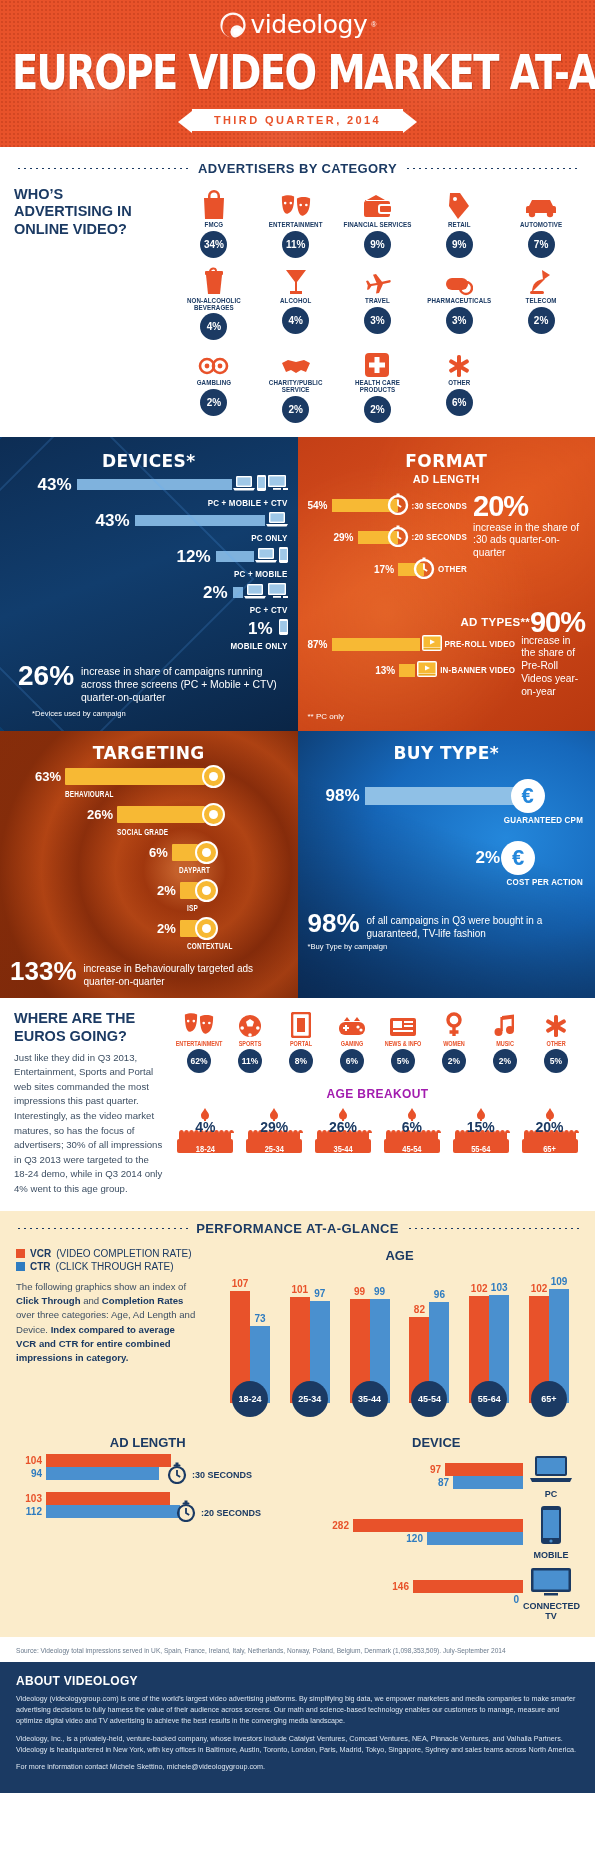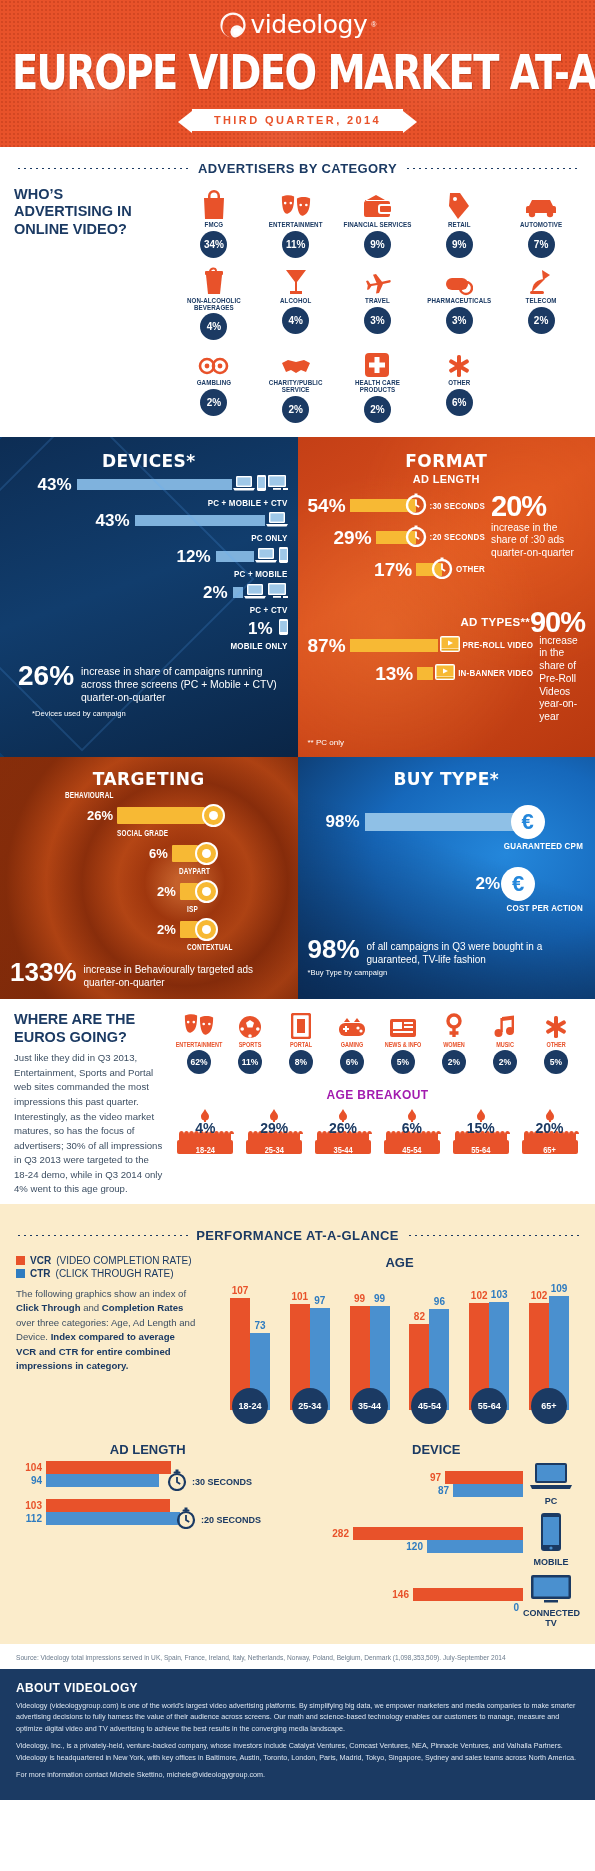--- a/index.html
+++ b/index.html
@@ -144,21 +144,21 @@
     transform: scaleY(1.2); margin-top: 3px;
   }
   .dev-foot { display:flex; align-items:flex-start; gap:7px; margin-top: 12px; padding-left:8px;}
   .dev-foot .big { font-size: 28px; font-weight: bold; line-height:.95; }
   .dev-foot .txt { font-size: 10.4px; line-height:1.28; padding-top:2px;}
   .dev-note { font-size: 7.6px; margin-top: 5px; padding-left: 22px; }
 
   .fmt-area { display:flex; gap:6px; margin-top: 8px; }
   .fmt-bars { flex: 1.25; }
   .fmt-row { display:flex; align-items:center; justify-content:flex-end; margin-bottom: 6px; }
-  .fmt-pct { font-size: 19px; font-weight:bold; margin-right: 4px; }
+  .fmt-pct { font-size: 10px; font-weight:bold; margin-right: 4px; }
   .fmt-bar { height: 13px; background: #f7b934; }
   .fmt-clock { margin-left:-11px; }
   .fmt-lbl { font-size: 8px; font-weight:bold; letter-spacing:.2px; margin-left:3px; transform:scaleY(1.2); white-space:nowrap;}
   .fmt-side { flex: .95; }
   .fmt-side .big { font-size: 29px; font-weight:bold; line-height:.9; letter-spacing:-1px;}
   .fmt-side .txt { font-size: 10.2px; line-height:1.25; margin-top:3px; }
   .fmt-types-head { display:flex; align-items:center; justify-content:flex-end; gap:0; margin-top: 20px;}
   .fmt-types-head .lbl { font-size: 11.5px; font-weight:bold; letter-spacing:.3px;}
   .fmt-types-head .big { font-size: 29px; font-weight:bold; line-height:.9; letter-spacing:-1px;}
   .fmt-note { font-size: 8px; margin-top: 14px; }
@@ -218,21 +218,21 @@
     width: 24px; height:24px; border-radius:50%; background:#1b3a63; color:#fff;
     font-size:8.5px; font-weight:bold; display:inline-flex; align-items:center; justify-content:center;
   }
   .age-head { text-align:center; font-size:12px; font-weight:bold; color:#a21caf; margin: 14px 0 6px; letter-spacing:.4px;}
   .cake-grid { display:grid; grid-template-columns: repeat(6,1fr); column-gap:6px; }
   .cake { text-align:center; position:relative; }
   .cake-pct { font-size: 14px; font-weight:bold; color:#1b3a63; position:absolute; top:12px; left:0; right:0; z-index:3;}
   .cake-label { font-size: 7.5px; font-weight:bold; color:#fff; position:absolute; bottom:5px; left:0; right:0; z-index:3; transform:scaleY(1.2);}
 
   
-  .perf { background:#fbeccb; padding: 24px 0 10px; margin-top: 3px;}
+  .perf { background:#fbeccb; padding: 10px 0 10px; margin-top: 10px;}
   .perf .dotted-head { margin: 0 0 12px; }
   .perf-top { display:flex; padding: 0 16px; gap: 24px;}
   .legend { width: 180px; }
   .legend-item { display:flex; align-items:center; gap:5px; font-size: 10px; color:#1b3a63; margin-bottom:2px;}
   .legend-sw { width:9px; height:9px; display:block;}
   .legend-item b { font-weight:bold; }
   .legend p { font-size: 9.6px; line-height: 1.5; color:#3d4f63; margin-top: 8px;}
   .legend p b { color:#1b3a63; }
   .chart-wrap { flex:1; }
   .chart-title { text-align:center; font-size: 13px; font-weight:bold; color:#1b3a63; margin-bottom: 4px;}
@@ -612,20 +612,27 @@
       </div>
       <div class="fmt-note">** PC only</div>
     </div>
   </div>
 
   <div class="band">
     <div class="targeting">
       <div class="panel-title">TARGETING</div>
       <div id="tg-rows">
           <div>
+            <div class="tg-row" style="padding-left:25px">
+      <span class="tg-pct">63%</span>
+      <span class="tg-bar" style="width:140px"></span>
+      <span class="tg-knob">
+                <i></i>
+              </span>
+    </div>
     <div class="tg-lbl" style="padding-left:55px">BEHAVIOURAL</div>
           </div>
           <div>
             <div class="tg-row" style="padding-left:77px">
       <span class="tg-pct">26%</span>
       <span class="tg-bar" style="width:88px"></span>
       <span class="tg-knob">
                 <i></i>
               </span>
     </div>

